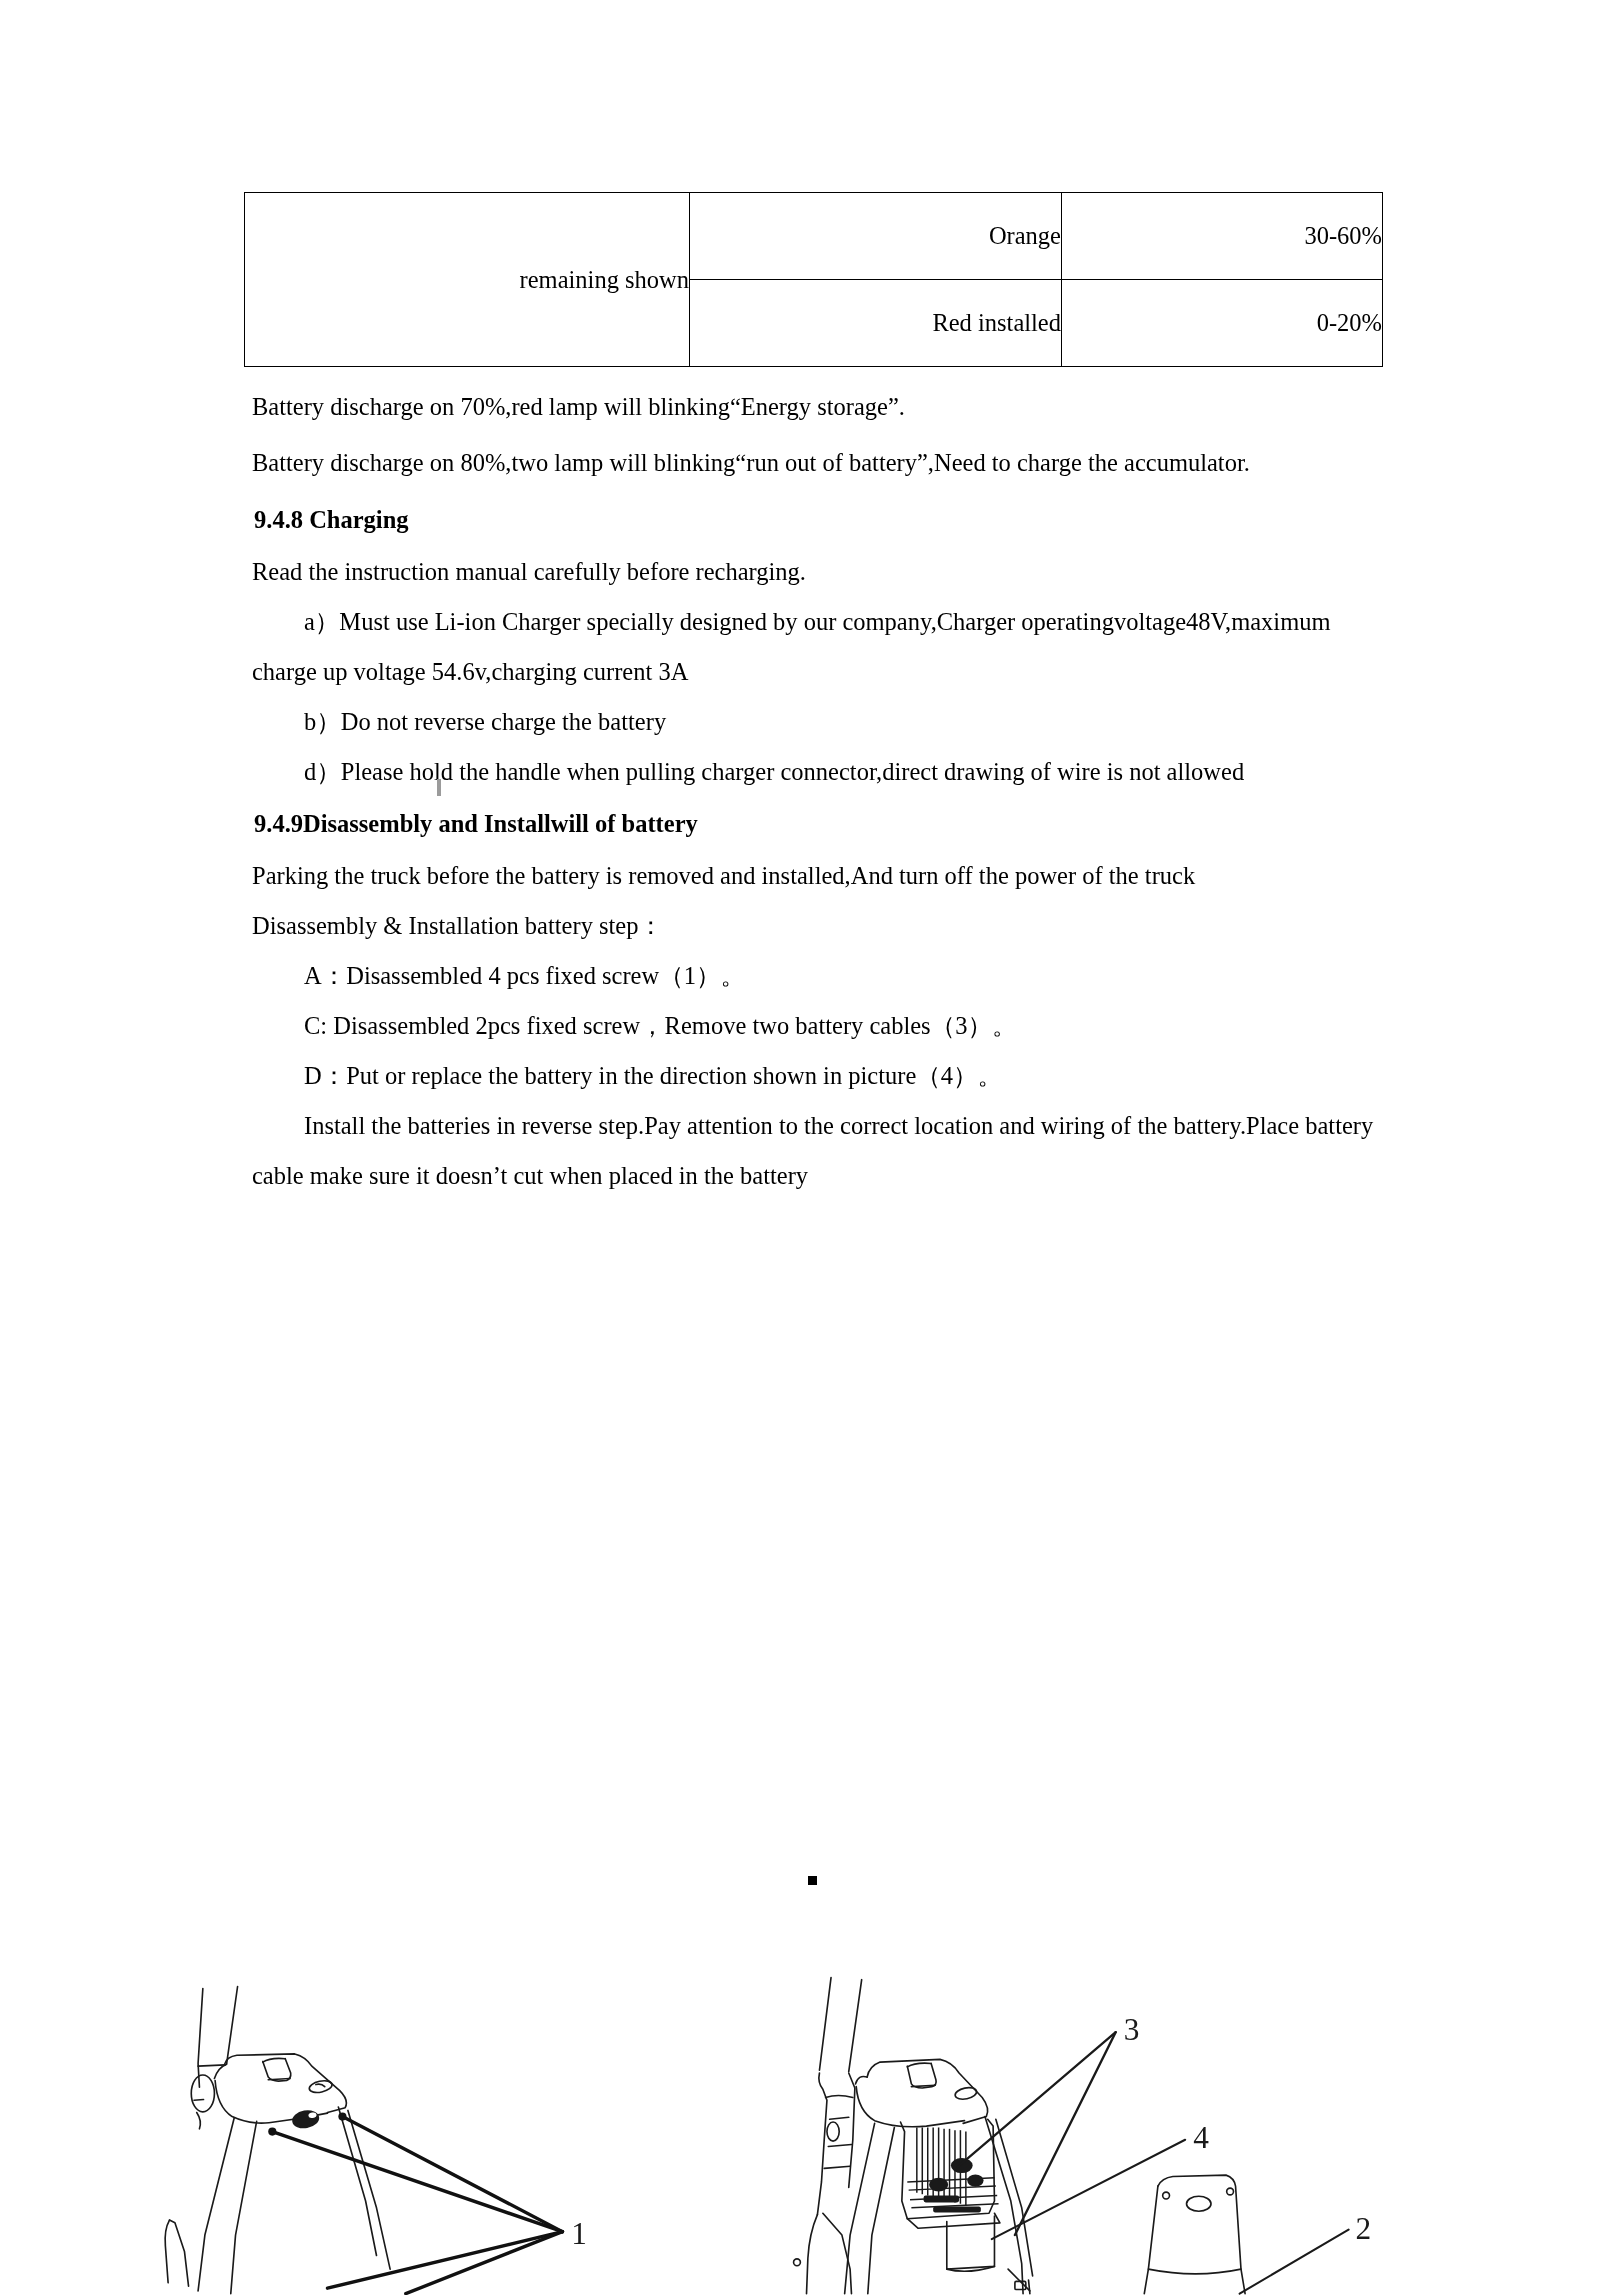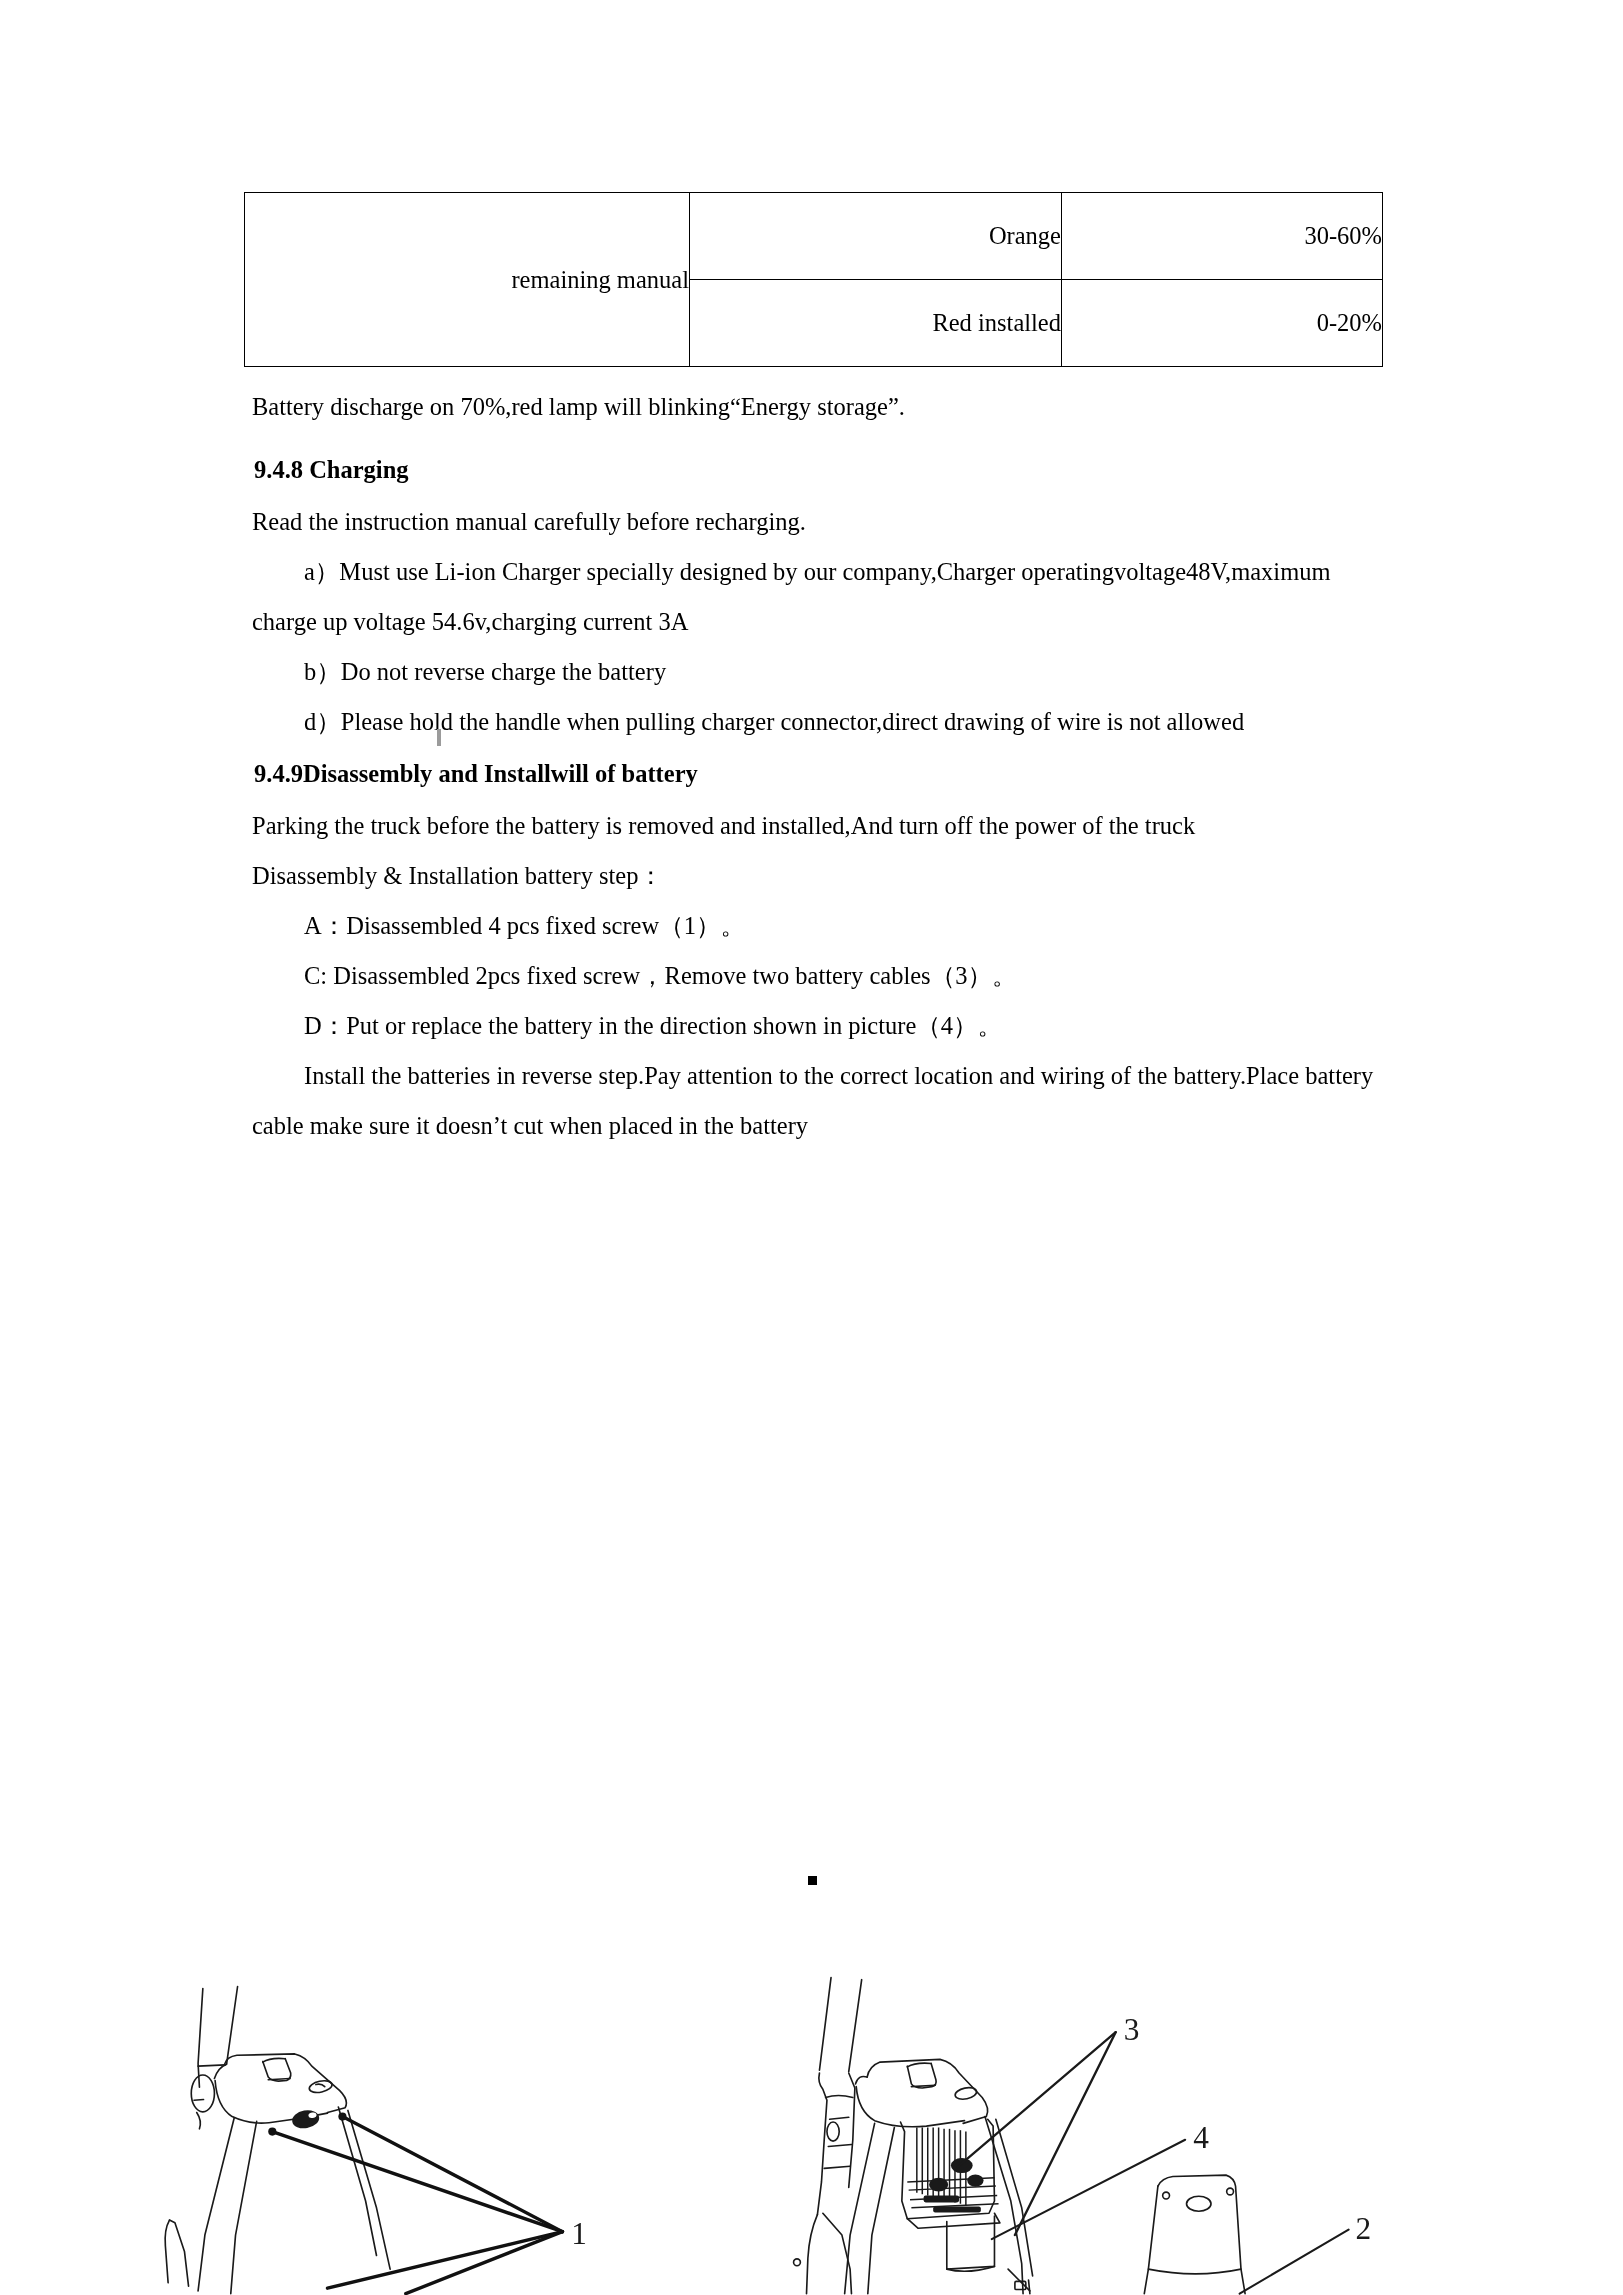--- a/index.html
+++ b/index.html
@@ -105,36 +105,37 @@
   }
 </style>
 </head>
 <body>
 
 <div class="page">
 
   <table class="status-table">
     <tbody>
       <tr>
-        <td class="col-label" rowspan="2">remaining manual</td>
+        <td class="col-label" rowspan="2">remaining shown</td>
         <td class="col-lamp">Orange</td>
         <td class="col-pct">30-60%</td>
       </tr>
       <tr>
         <td class="col-lamp">Red installed</td>
         <td class="col-pct">0-20%</td>
       </tr>
     </tbody>
   </table>
 
   <div class="body-text">
 
     <p class="para">Battery discharge on 70%,red lamp will blinking“Energy storage”.</p>
     <div class="spacer-xs"></div>
 
+    <p class="para">Battery discharge on 80%,two lamp will blinking“run out of battery”,Need to charge the accumulator.</p>
     <div class="spacer-xs"></div>
 
     <p class="heading">9.4.8 Charging</p>
 
     <p class="para">Read the instruction manual carefully before recharging.</p>
 
     <p class="para indent">a）Must use Li-ion Charger specially designed by our company,Charger operatingvoltage48V,maximum charge up voltage 54.6v,charging current 3A</p>
 
     <p class="para indent">b）Do not reverse charge the battery</p>
 

